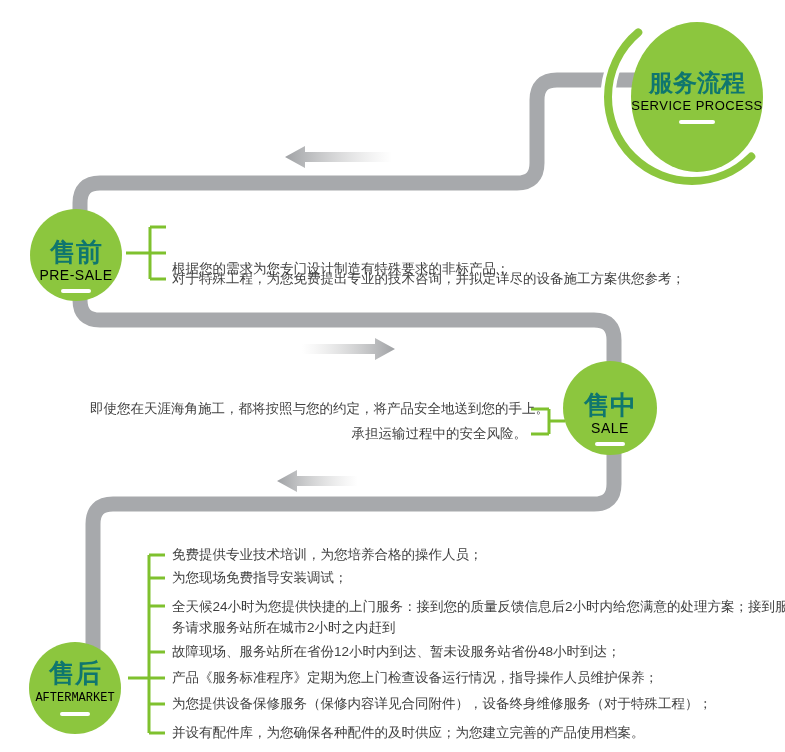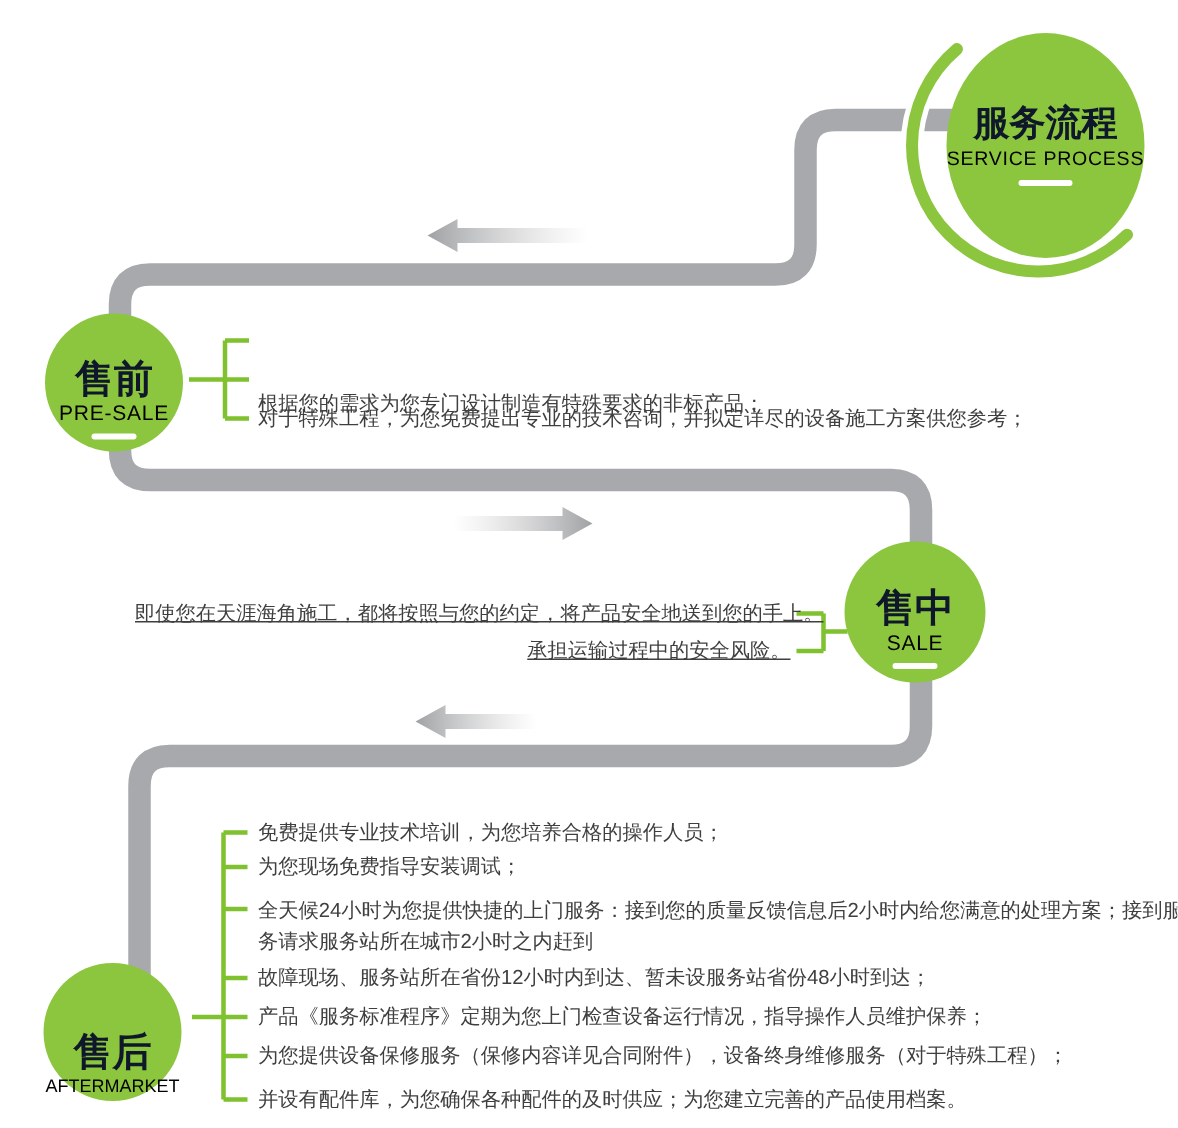--- a/index.html
+++ b/index.html
@@ -5,40 +5,40 @@
   html,body{margin:0;padding:0;background:#ffffff;}
   .canvas{
     position:relative;width:785px;height:752px;overflow:hidden;background:#ffffff;
     font-family:"Liberation Sans","DejaVu Sans",sans-serif;
   }
   .canvas svg{position:absolute;left:0;top:0;}
   .badge{
     position:absolute;display:flex;flex-direction:column;align-items:center;justify-content:center;
     text-align:center;pointer-events:none;
   }
-  .badge .zh{font-weight:bold;color:#0f172a;line-height:28px;margin-top:20px;}
+  .badge .zh{font-weight:bold;color:#0f766e;line-height:28px;margin-top:20px;}
   .badge .en{color:#000000;letter-spacing:0.5px;line-height:17px;}
   .badge .dash{background:#ffffff;border-radius:2px;margin-top:5px;}
   .title-badge{left:631px;top:22px;width:132px;height:150px;padding-bottom:20px;box-sizing:border-box;}
   .title-badge .zh{font-size:24px;line-height:26px;}
   .title-badge .en{font-size:13px;line-height:16px;margin-top:2px;}
   .title-badge .dash{width:36px;height:4px;margin-top:6px;}
   .stage-badge .zh{font-size:26px;}
   .stage-badge .en{font-size:14px;margin-top:1px;}
   .stage-badge .dash{width:30px;height:4px;}
   .badge-presale{left:30px;top:209px;width:92px;height:92px;}
   .badge-sale{left:563px;top:361px;width:94px;height:94px;}
-  .badge-aftersale{left:28px;top:658px;width:94px;height:92px;}
+  .badge-aftersale{left:28px;top:632px;width:94px;height:92px;font-family:Liberation Mono, monospace;}
   .badge-aftersale .en{font-size:12px;letter-spacing:0;}
   .txt{
     position:absolute;font-size:13.5px;color:#3f3f3f;line-height:20px;
     white-space:nowrap;
   }
   .txt-wrap{white-space:normal;line-height:21px;}
-  .sale-line{left:90px;width:437px;text-align:right;text-decoration:underline;}
+  .sale-line{left:90px;width:437px;text-align:right;}
 </style>
 </head>
 <body>
 
 <div class="canvas">
 
   <svg width="785" height="752" viewBox="0 0 785 752">
     <defs>
       <linearGradient id="g-arrow-left-top" gradientUnits="userSpaceOnUse" x1="285" y1="157" x2="392" y2="157">
         <stop offset="0" stop-color="#9fa1a4" stop-opacity="1"></stop>

